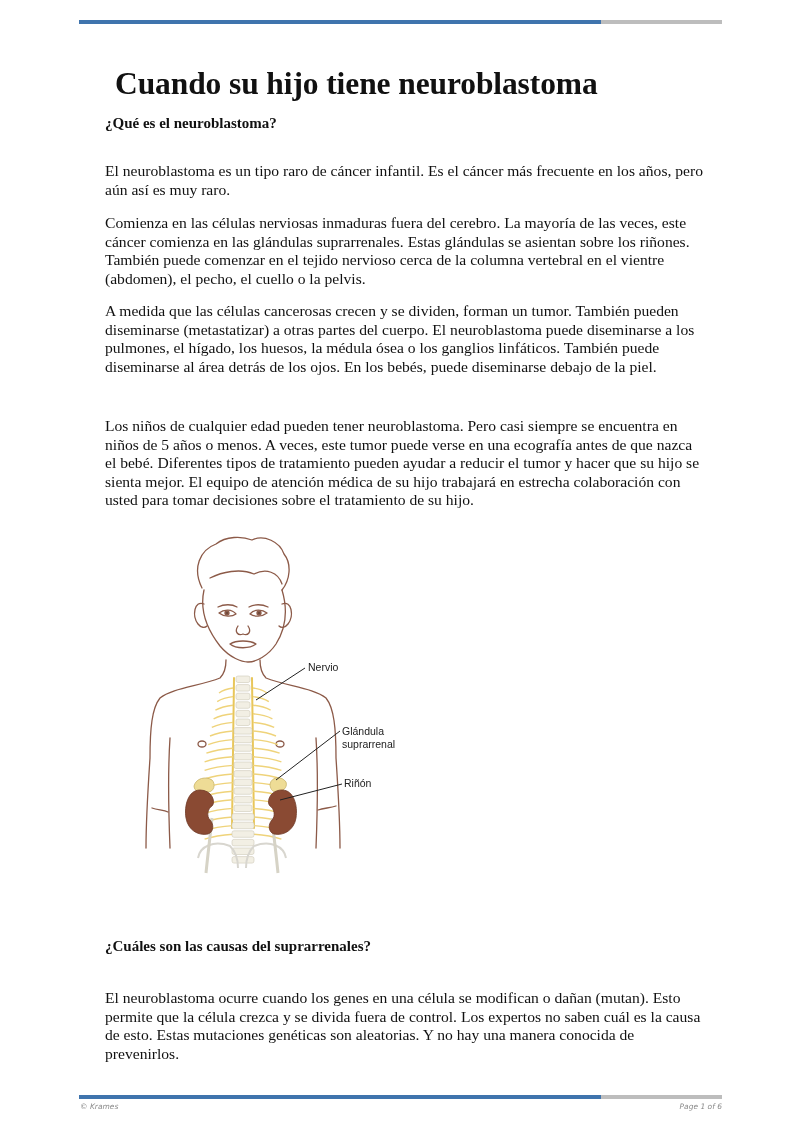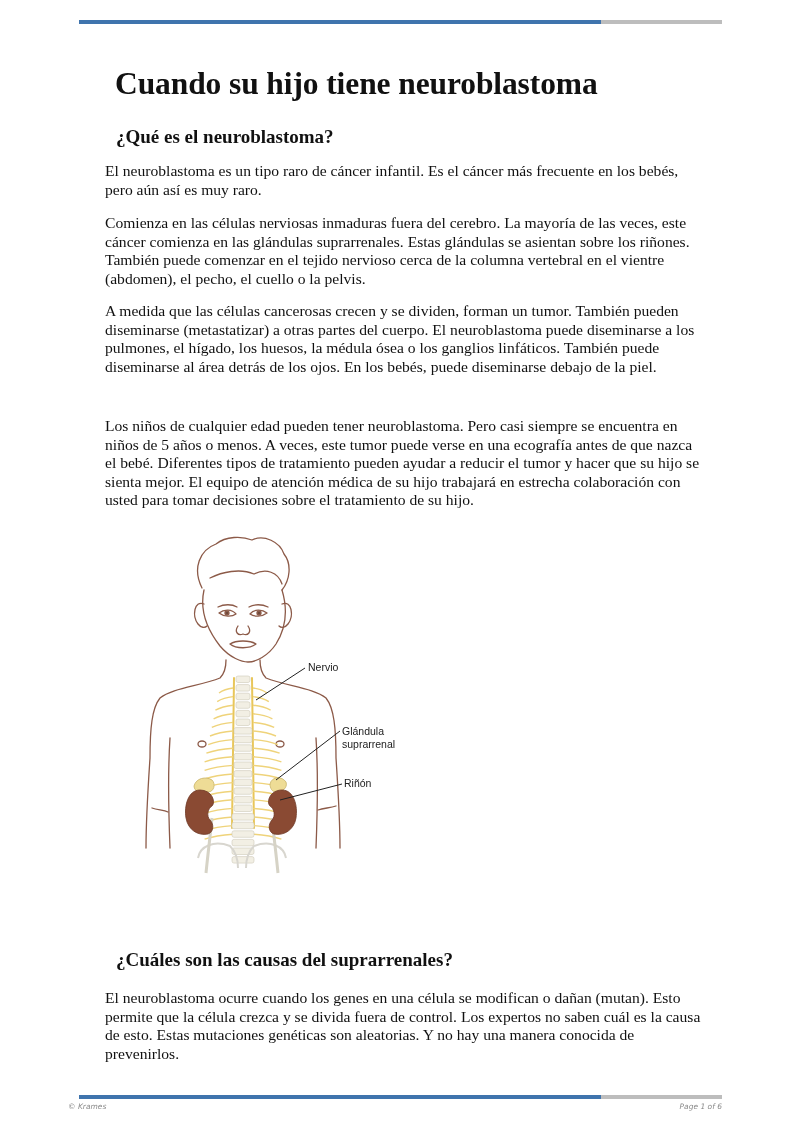--- a/index.html
+++ b/index.html
@@ -3,47 +3,47 @@
 <meta charset="utf-8">
 <style>
   html, body { margin: 0; padding: 0; background: #ffffff; }
   body { width: 800px; height: 1130px; position: relative; overflow: hidden;
          font-family: "Liberation Serif", "DejaVu Serif", serif; color: #111; }
   .bar { position: absolute; left: 79px; width: 643px; height: 4px; background: #bdbdbd; }
   .bar .fill { position: absolute; left: 0; top: 0; height: 100%; background: #3f74ad; }
   .bar.top { top: 20px; }
   .bar.bottom { top: 1095px; }
   h1 { position: absolute; left: 105px; top: 56px; margin: 10px; font-size: 31.5px; font-weight: bold; letter-spacing: -0.1px; }
-  h2 { position: absolute; left: 105px; margin: 11px; font-size: 19px; font-weight: bold; }
+  h2 { position: absolute; left: 105px; margin: 0; font-size: 15px; font-weight: bold; }
   h2.s1 { top: 115px; }
   h2.s2 { top: 938px; }
   p { position: absolute; left: 105px; width: 600px; margin: 0; font-size: 15.6px; line-height: 18.6px; }
   p.p1 { top: 162px; }
   p.p2 { top: 214px; }
   p.p3 { top: 302px; }
   p.p4 { top: 417px; }
   p.p5 { top: 989px; }
   .figure { position: absolute; left: 130px; top: 528px; width: 300px; height: 350px; }
   .figure svg { width: 100%; height: 100%; }
   .fig-label { font-family: "Liberation Sans", "DejaVu Sans", sans-serif; font-size: 10.5px; fill: #222; }
   .footer-left, .footer-right { position: absolute; top: 1102px; font-family: "DejaVu Sans", "Liberation Sans", sans-serif; font-style: italic; font-size: 7.5px; color: #8a8a8a; }
-  .footer-left { left: 68px; }
+  .footer-left { left: 80px; }
   .footer-right { right: 78px; }
 </style>
 </head>
 <body>
 
 <div class="bar top" style="background: rgb(189, 189, 189);">
   <div class="fill" id="top-fill" style="width: 81.2%; background: rgb(63, 116, 173);"></div>
 </div>
 
 <h1>Cuando su hijo tiene neuroblastoma</h1>
 
 <h2 class="s1">¿Qué es el neuroblastoma?</h2>
-<p class="p1">El neuroblastoma es un tipo raro de cáncer infantil. Es el cáncer más frecuente en los bebés, pero aún así es muy raro.</p>
+<p class="p1">El neuroblastoma es un tipo raro de cáncer infantil. Es el cáncer más frecuente en los años, pero aún así es muy raro.</p>
 <p class="p2">Comienza en las células nerviosas inmaduras fuera del cerebro. La mayoría de las veces, este cáncer comienza en las glándulas suprarrenales. Estas glándulas se asientan sobre los riñones. También puede comenzar en el tejido nervioso cerca de la columna vertebral en el vientre (abdomen), el pecho, el cuello o la pelvis.</p>
 <p class="p3">A medida que las células cancerosas crecen y se dividen, forman un tumor. También pueden diseminarse (metastatizar) a otras partes del cuerpo. El neuroblastoma puede diseminarse a los pulmones, el hígado, los huesos, la médula ósea o los ganglios linfáticos. También puede diseminarse al área detrás de los ojos. En los bebés, puede diseminarse debajo de la piel.</p>
 <p class="p4">Los niños de cualquier edad pueden tener neuroblastoma. Pero casi siempre se encuentra en niños de 5 años o menos. A veces, este tumor puede verse en una ecografía antes de que nazca el bebé. Diferentes tipos de tratamiento pueden ayudar a reducir el tumor y hacer que su hijo se sienta mejor. El equipo de atención médica de su hijo trabajará en estrecha colaboración con usted para tomar decisiones sobre el tratamiento de su hijo.</p>
 
 <div class="figure" title="Ilustración de un niño mostrando la columna vertebral, nervios, glándulas suprarrenales y riñones">
   <svg viewBox="0 0 300 350" xmlns="http://www.w3.org/2000/svg">
 
     <g fill="none" stroke="#8c5a48" stroke-width="1.3" stroke-linecap="round" stroke-linejoin="round">
 
       <path d="M72 60 C62 40 70 22 86 16 C96 8 112 8 122 12 C134 6 150 14 154 26 C162 36 160 52 152 62"></path>

